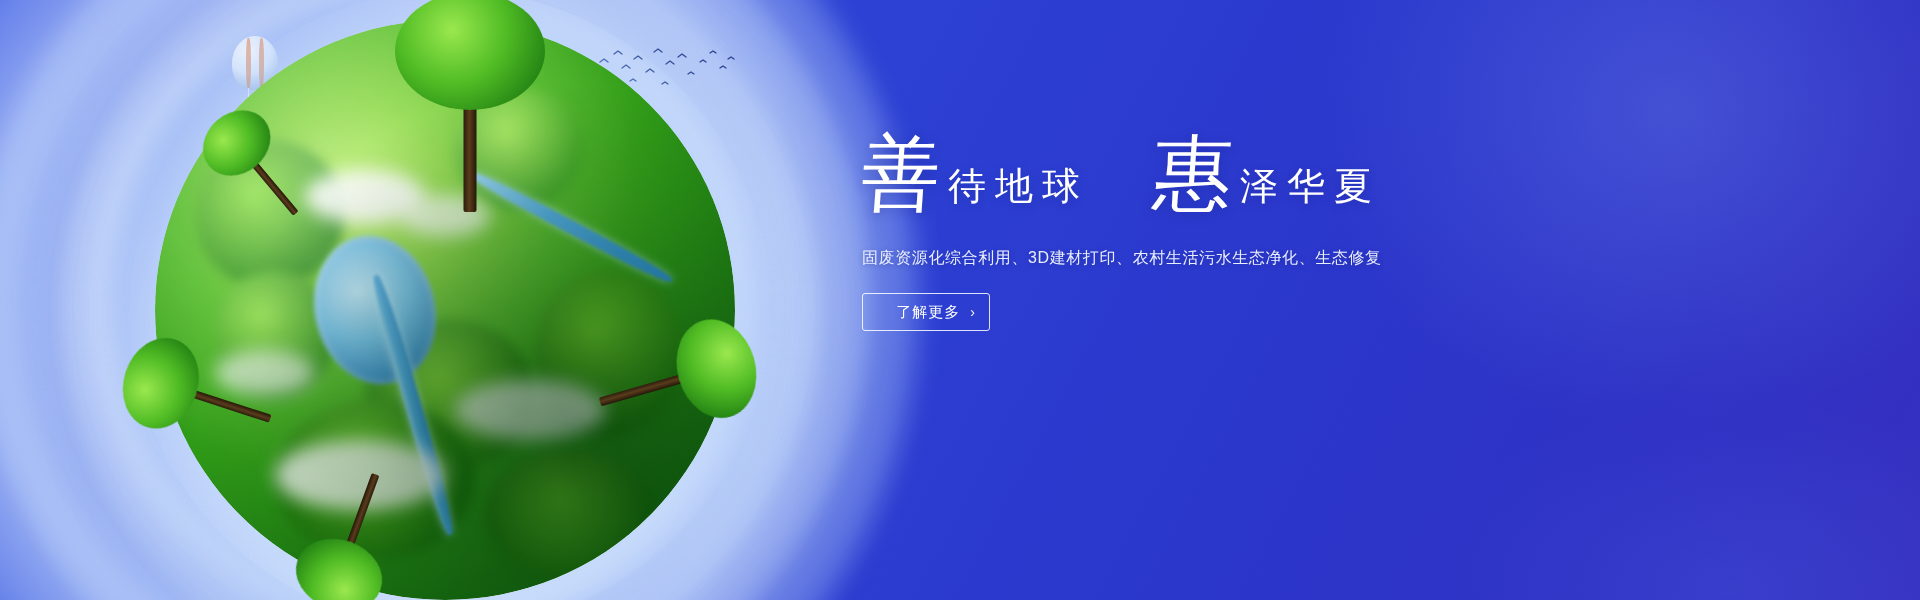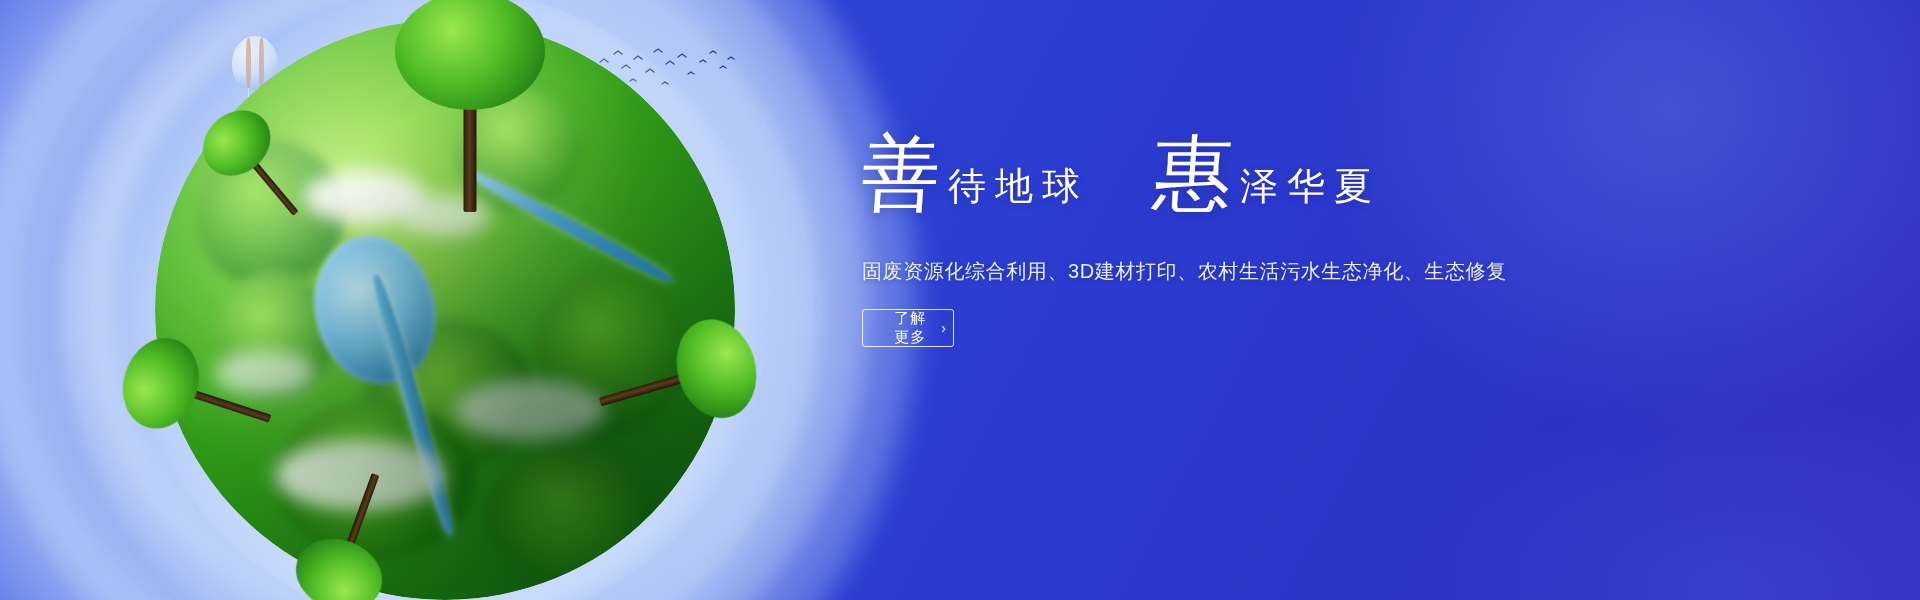--- a/index.html
+++ b/index.html
@@ -80,24 +80,24 @@
   .hl-big{font-family:"Liberation Serif","DejaVu Serif",serif;font-size:78px;line-height:88px;
     font-weight:400;letter-spacing:2px;display:inline-block;vertical-align:bottom;
     transform:skewX(-4deg) scaleY(1.04);text-shadow:0 2px 10px rgba(20,30,120,.35);}
   .hl-small{font-family:"Liberation Serif","DejaVu Serif",serif;font-size:38px;line-height:48px;
     font-weight:400;letter-spacing:9px;display:inline-block;vertical-align:bottom;
     padding-bottom:8px;margin-left:6px;text-shadow:0 2px 8px rgba(20,30,120,.3);}
   .hl-gap{display:inline-block;width:56px;}
 
   .subtitle{margin-top:18px;font-size:25px;letter-spacing:9px;font-weight:400;color:#f2f5ff;
     text-shadow:0 1px 6px rgba(20,30,120,.35);}
-  .desc{margin-top:32px;font-size:20px;letter-spacing:.6px;color:#e9eeff;
+  .desc{margin-top:22px;font-size:16px;letter-spacing:.6px;color:#e9eeff;
     text-shadow:0 1px 5px rgba(20,30,120,.35);}
   .cta{margin-top:24px;display:inline-flex;align-items:center;justify-content:center;
-    gap:10px;width:92px;height:38px;border:1px solid rgba(255,255,255,.85);border-radius:3px;
+    gap:10px;width:128px;height:38px;border:1px solid rgba(255,255,255,.85);border-radius:3px;
     background:transparent;color:#fff;font-size:15px;letter-spacing:1px;cursor:pointer;padding-left:26px;}
   .cta .chev{font-size:14px;opacity:.95;}
 </style>
 </head>
 <body>
 
 <div class="banner">
 
   <div class="glow g1"></div>
   <div class="glow g2"></div>

